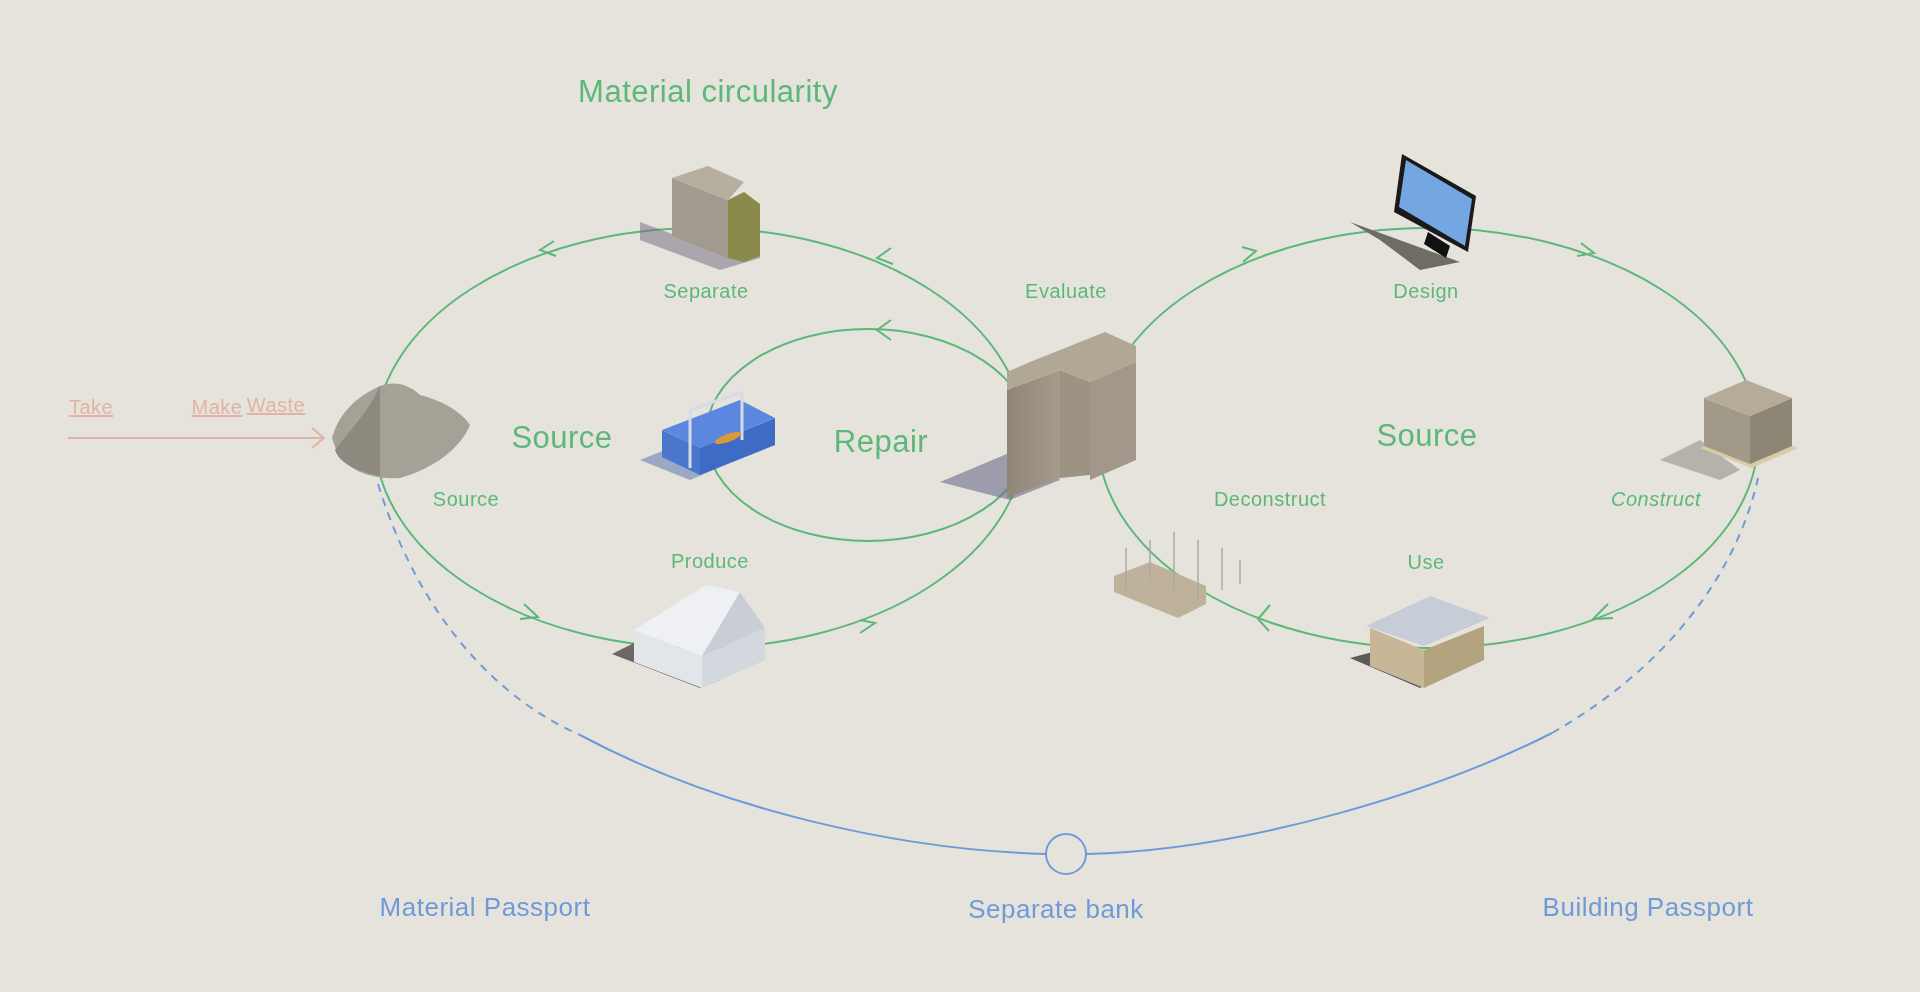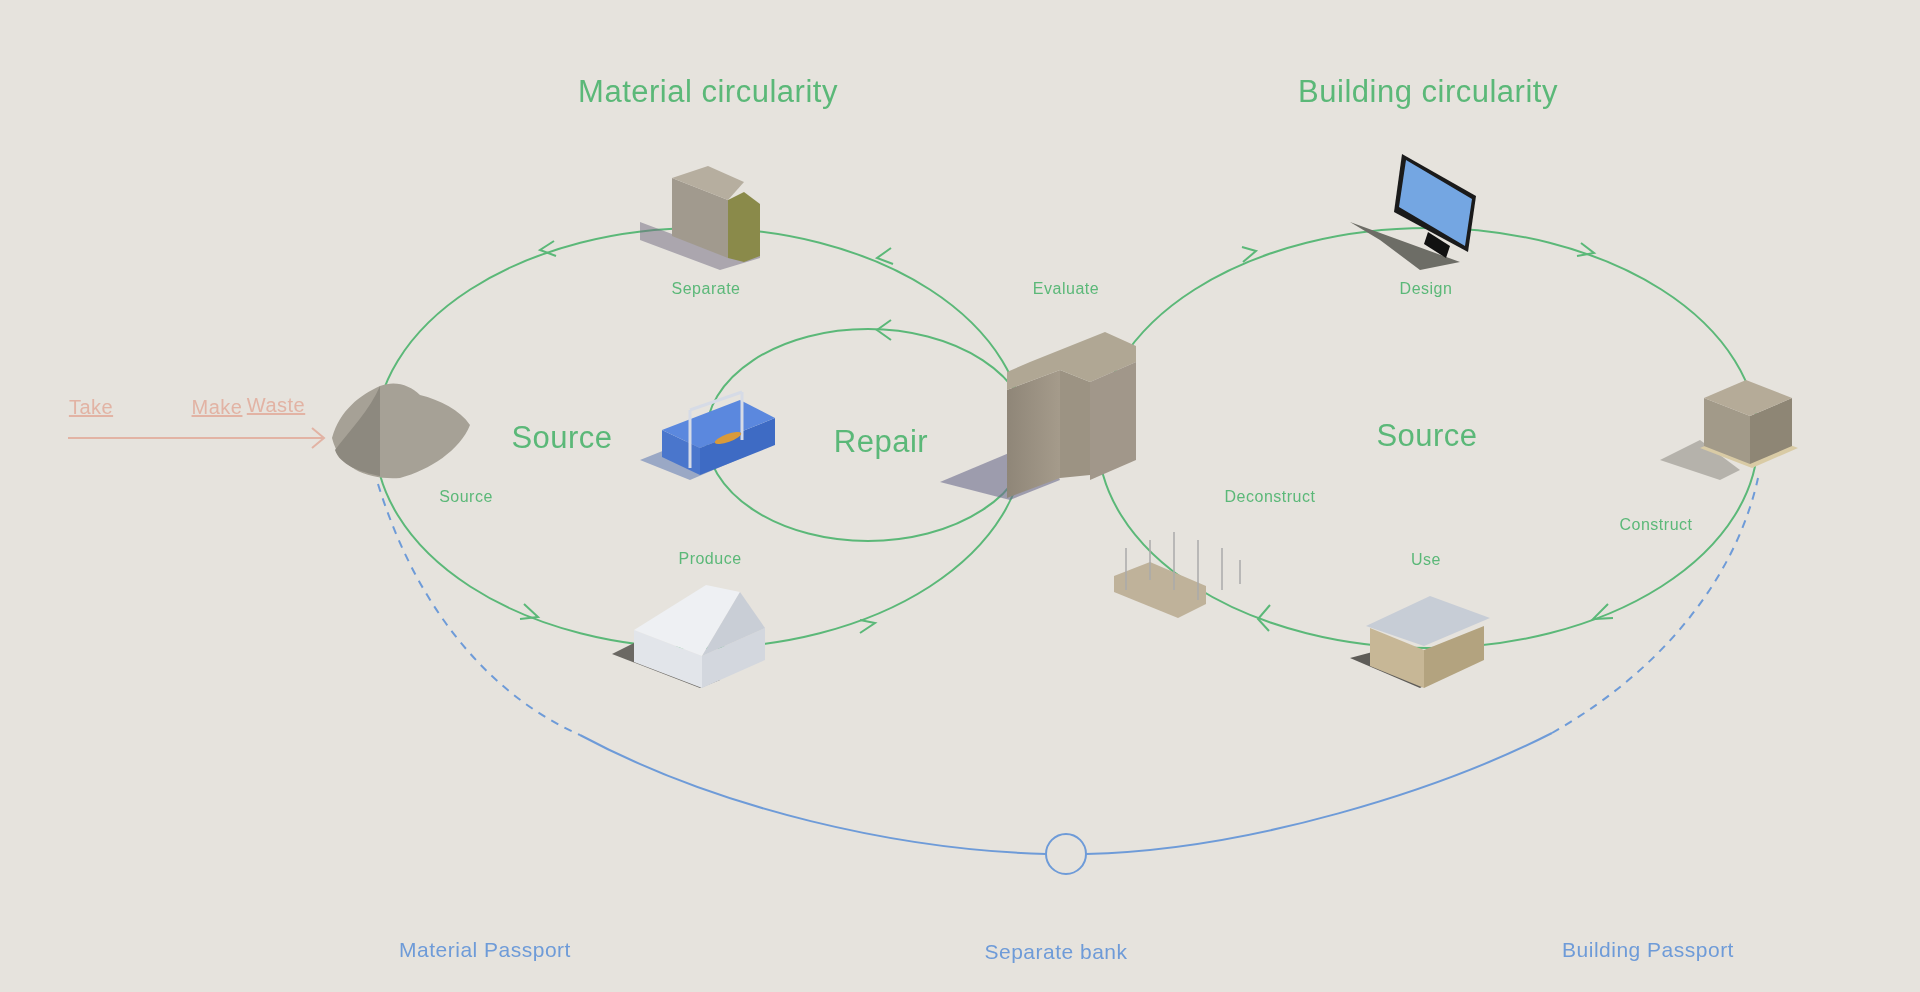--- a/index.html
+++ b/index.html
@@ -9,23 +9,23 @@
     font-family: "Liberation Sans", "DejaVu Sans", sans-serif;
     position: relative;
   }
   #stage { position: absolute; left: 0; top: 0; width: 1920px; height: 784px; }
   .lbl { position: absolute; white-space: nowrap; transform: translateX(-50%); letter-spacing: 0.5px; }
   .green { color: #5bb878; }
   .blue { color: #6e9bd8; }
   .salmon { color: #e2b3a4; }
   .h1 { font-size: 31px; }
   .h2 { font-size: 31px; }
-  .step { font-size: 16px; text-align: right; }
+  .step { font-size: 20px; text-align: right; }
   .small { font-size: 20px; text-decoration: underline; }
-  .pass { font-size: 21px; margin-top: 46px; }
+  .pass { font-size: 26px; }
 </style>
 </head>
 <body>
 
 <div id="stage">
 
   <svg width="1920" height="992" viewBox="0 0 1920 992" style="position:absolute;left:0;top:0;">
     <defs>
       <linearGradient id="gBlk" x1="0" x2="1">
           <stop offset="0" stop-color="#8f8678"></stop>
@@ -132,35 +132,34 @@
 
     <g>
       <polygon points="1350,658 1420,688 1440,676 1380,650" fill="#5e5c58"></polygon>
       <polygon points="1370,628 1424,650 1424,688 1370,666" fill="#c7b796"></polygon>
       <polygon points="1424,650 1484,626 1484,660 1424,688" fill="#b3a37f"></polygon>
       <polygon points="1366,626 1424,646 1490,618 1430,596" fill="#c7cdd6"></polygon>
     </g>
   </svg>
 
   <div class="lbl green h1" style="left:708px;top:74px;">Material circularity</div>
-  <div class="lbl green h1" style="left:1428px;top:74px;">Building circularity</div>
 
   <div class="lbl salmon small" style="left:91px;top:396px;">Take</div>
   <div class="lbl salmon small" style="left:179px;top:396px;margin-left:38px;">Make</div>
   <div class="lbl salmon small" style="left:276px;top:394px;">Waste</div>
 
   <div class="lbl green h2" style="left:562px;top:420px;">Source</div>
   <div class="lbl green h2" style="left:881px;top:424px;text-align:center;">Repair</div>
   <div class="lbl green h2" style="left:1427px;top:418px;">Source</div>
 
   <div class="lbl green step" style="left:706px;top:280px;">Separate</div>
   <div class="lbl green step" style="left:1066px;top:280px;">Evaluate</div>
   <div class="lbl green step" style="left:1426px;top:280px;">Design</div>
   <div class="lbl green step" style="left:466px;top:488px;">Source</div>
   <div class="lbl green step" style="left:710px;top:550px;">Produce</div>
   <div class="lbl green step" style="left:1270px;top:488px;">Deconstruct</div>
   <div class="lbl green step" style="left:1426px;top:551px;">Use</div>
-  <div class="lbl green step" style="left:1656px;top:516px;">Construct</div>
+  <div class="lbl green step" style="left:1656px;top:488px;font-style:italic;">Construct</div>
 
   <div class="lbl blue pass" style="left:485px;top:892px;">Material Passport</div>
   <div class="lbl blue pass" style="left:1056px;top:894px;">Separate bank</div>
   <div class="lbl blue pass" style="left:1648px;top:892px;">Building Passport</div>
 </div>
 
 </body></html>

